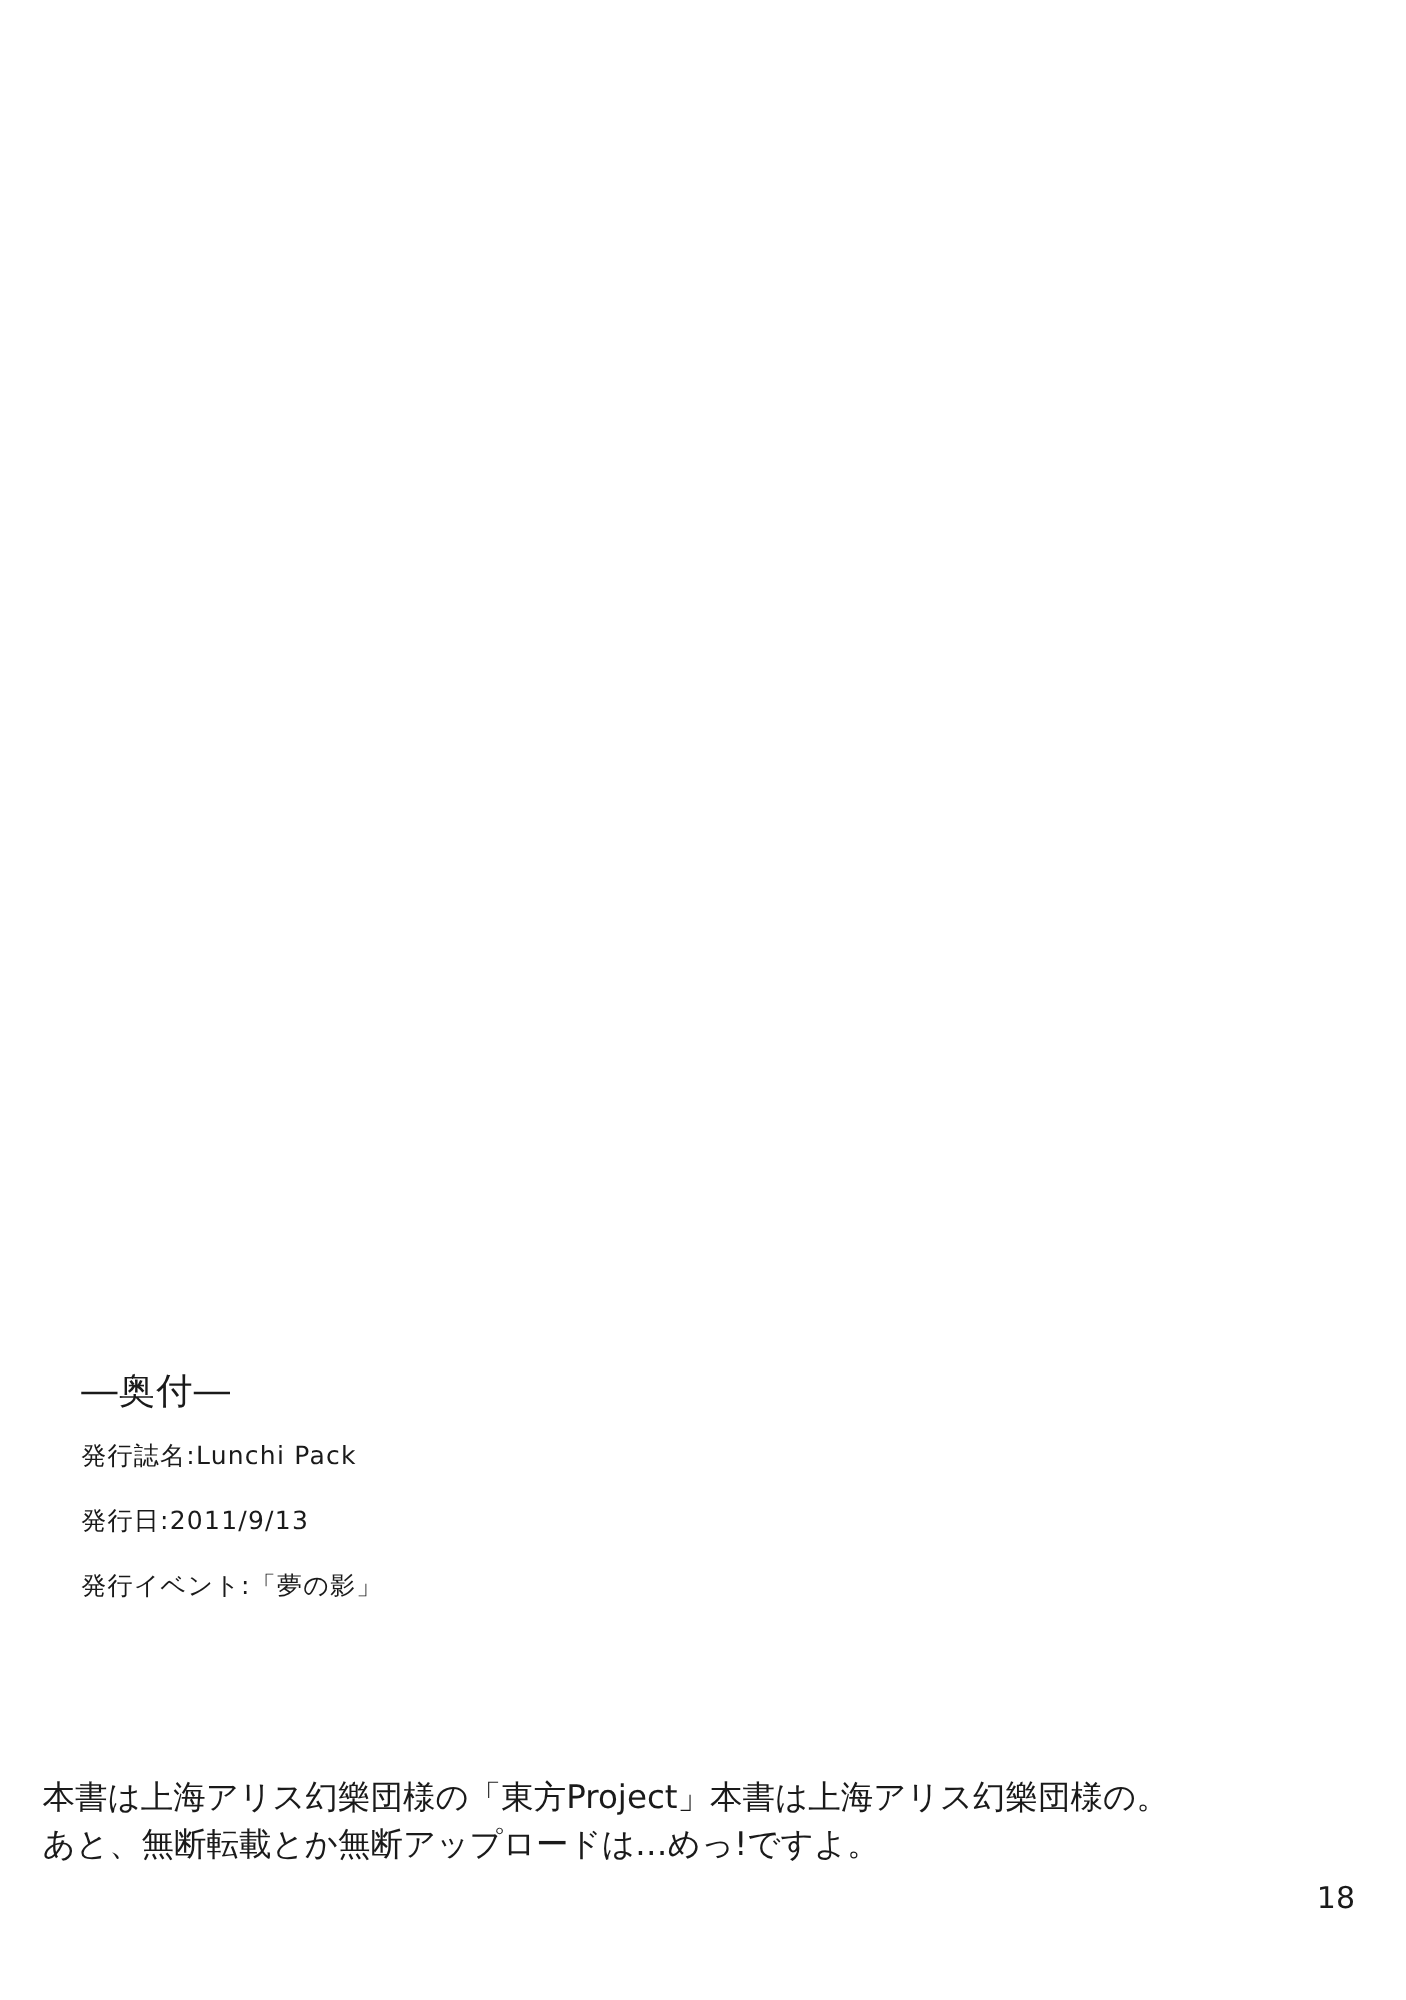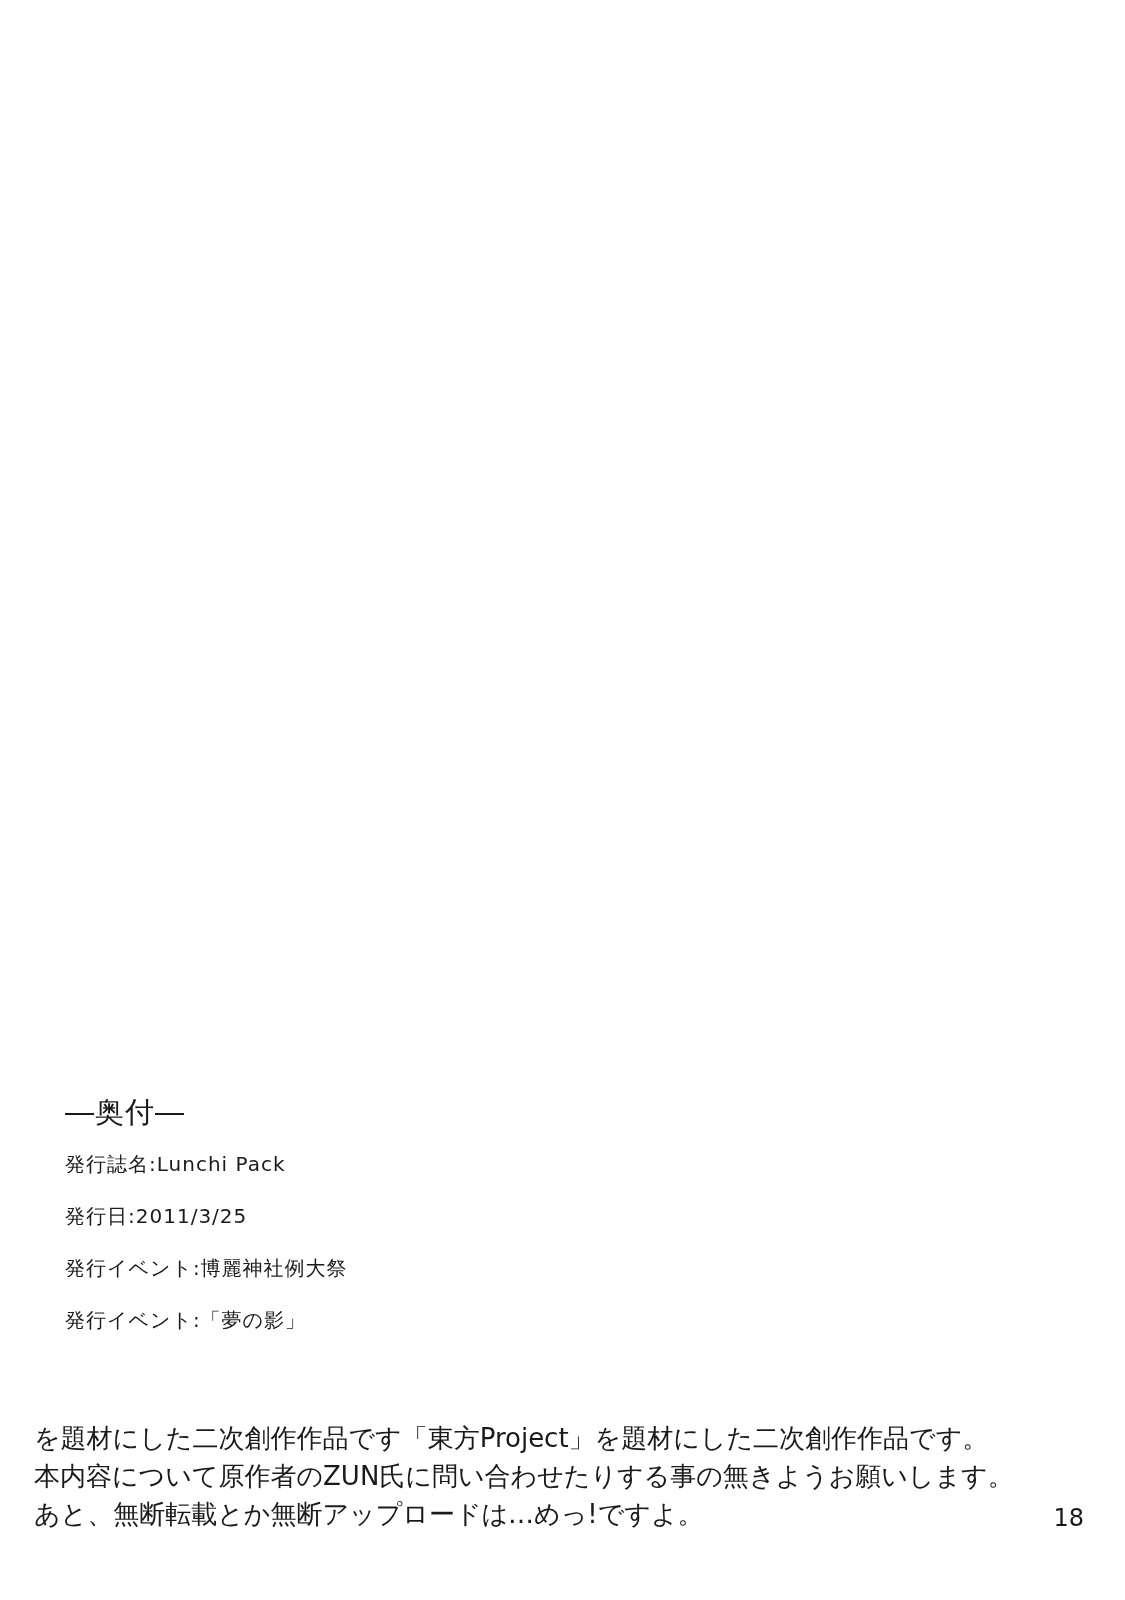--- a/index.html
+++ b/index.html
@@ -62,26 +62,24 @@
   }
 </style>
 </head>
 <body>
 
 <div class="doc-page">
 
   <section class="colophon">
     <div class="colophon-heading">―奥付―</div>
     <div class="colophon-line">発行誌名:Lunchi Pack</div>
-    <div class="colophon-line">発行日:2011/3/25</div>
-    <div class="colophon-line">発行イベント:博麗神社例大祭</div>
+    <div class="colophon-line">発行日:2011/9/13</div>
     <div class="colophon-line">発行イベント:「夢の影」</div>
   </section>
 
   <section class="notice">
-    <div class="notice-line">を題材にした二次創作作品です「東方Project」を題材にした二次創作作品です。</div>
-    <div class="notice-line">本内容について原作者のZUN氏に問い合わせたりする事の無きようお願いします。</div>
+    <div class="notice-line">本書は上海アリス幻樂団様の「東方Project」本書は上海アリス幻樂団様の。</div>
     <div class="notice-line">あと、無断転載とか無断アップロードは…めっ!ですよ。</div>
   </section>
 
   <div class="page-number">18</div>
 
 </div>
 
 </body></html>

